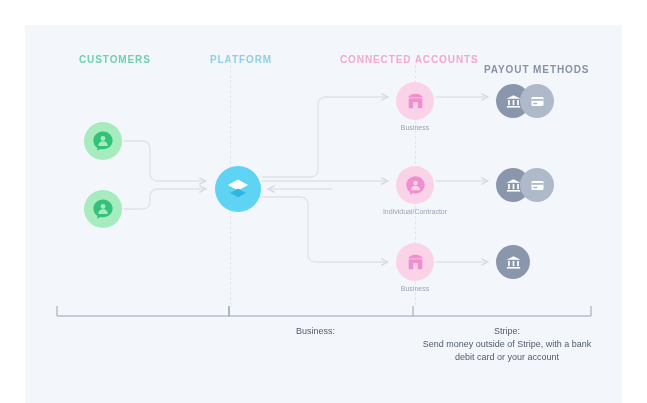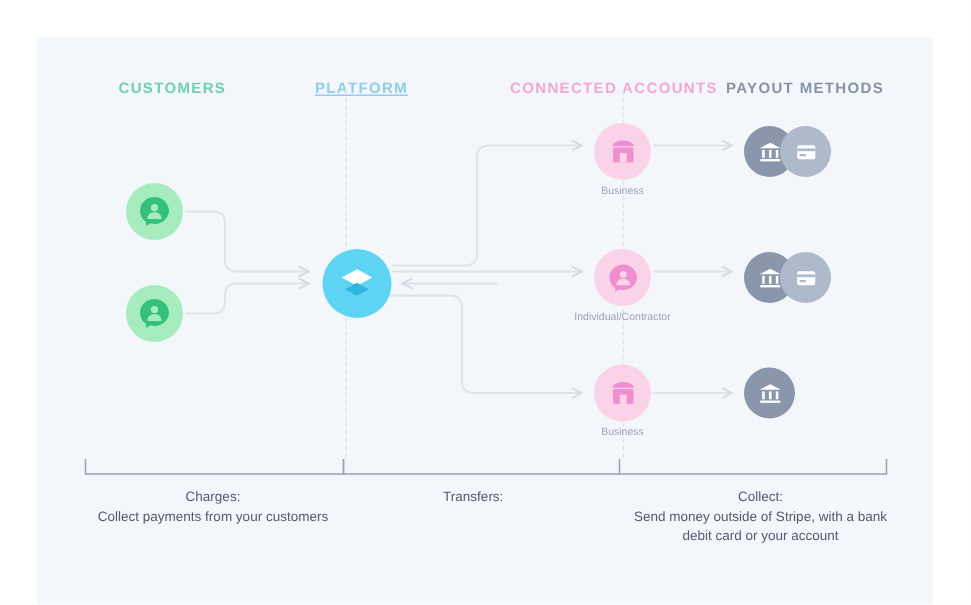--- a/index.html
+++ b/index.html
@@ -30,23 +30,23 @@
   
   .col-head {
     position: absolute;
     font-size: 10px;
     letter-spacing: 0.9px;
     font-weight: 700;
     white-space: nowrap;
     text-transform: uppercase;
   }
   #head-customers  { left: 79px;  top: 54px; color: #6fd0b0; }
-  #head-platform   { left: 210px; top: 54px; color: #8ecfe8; text-decoration: underline; }
+  #head-platform   { left: 210px; top: 54px; color: #8ecfe8; }
   #head-connected  { left: 340px; top: 54px; color: #f2a8d0; }
-  #head-payout     { left: 484px; top: 54px; color: #8792a6; }
+  #head-payout     { left: 484px; top: 64px; color: #8792a6; }
 
   
   .divider {
     position: absolute;
     top: 60px;
     width: 0;
     height: 245px;
     border-left: 1px dashed #dfe6ee;
   }
   #div-1 { left: 230px; }
@@ -268,24 +268,20 @@
 
   <svg id="bracket" viewBox="0 0 647 403">
     <g fill="none" stroke="#98a2b3" stroke-width="1">
       <path d="M57,306 V316 H229 V306"></path>
       <path d="M229,316 H413"></path>
       <path d="M229,306 V316"></path>
       <path d="M413,306 V316 H591 V306"></path>
     </g>
   </svg>
 
-  <div class="caption" id="cap-charges">
-    <div>Charges:</div>
-    <div>Collect payments from your customers</div>
-  </div>
   <div class="caption" id="cap-transfers">
-    <div>Transfers:</div>
+    <div>Business:</div>
   </div>
   <div class="caption" id="cap-payouts">
-    <div>Collect:</div>
+    <div>Stripe:</div>
     <div>Send money outside of Stripe, with a bank debit card or your account</div>
   </div>
 </div>
 
 </body></html>

